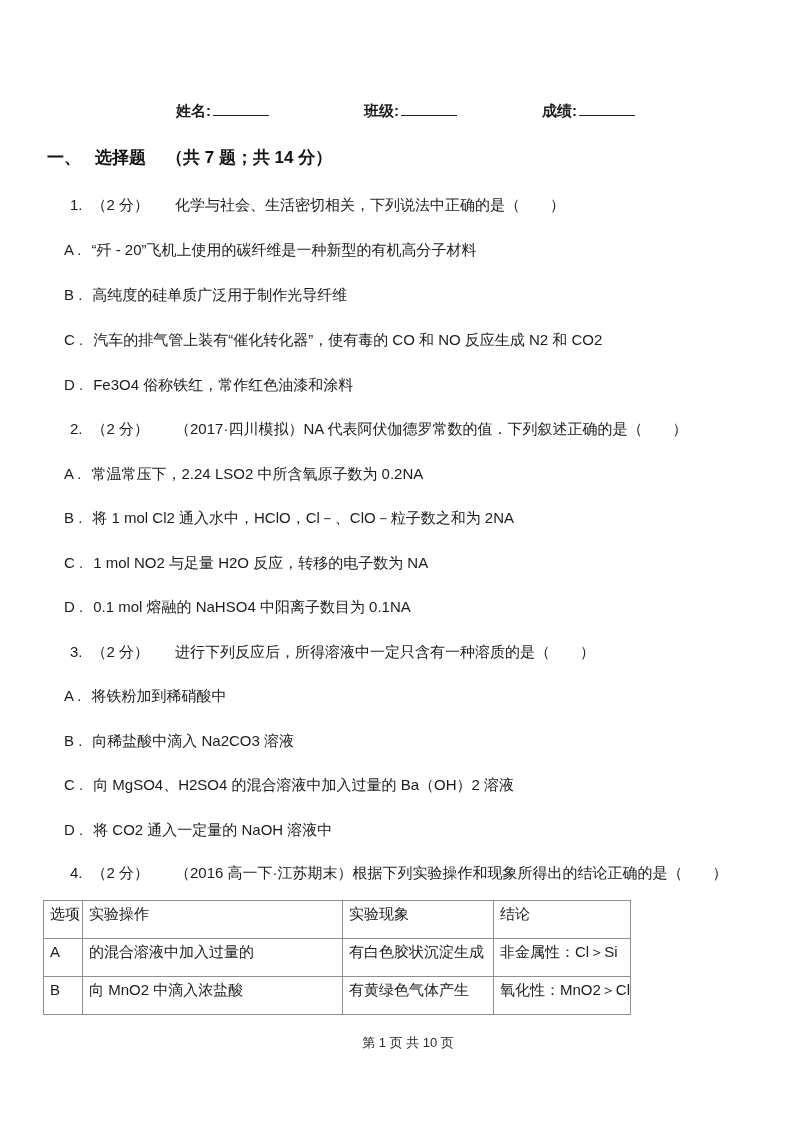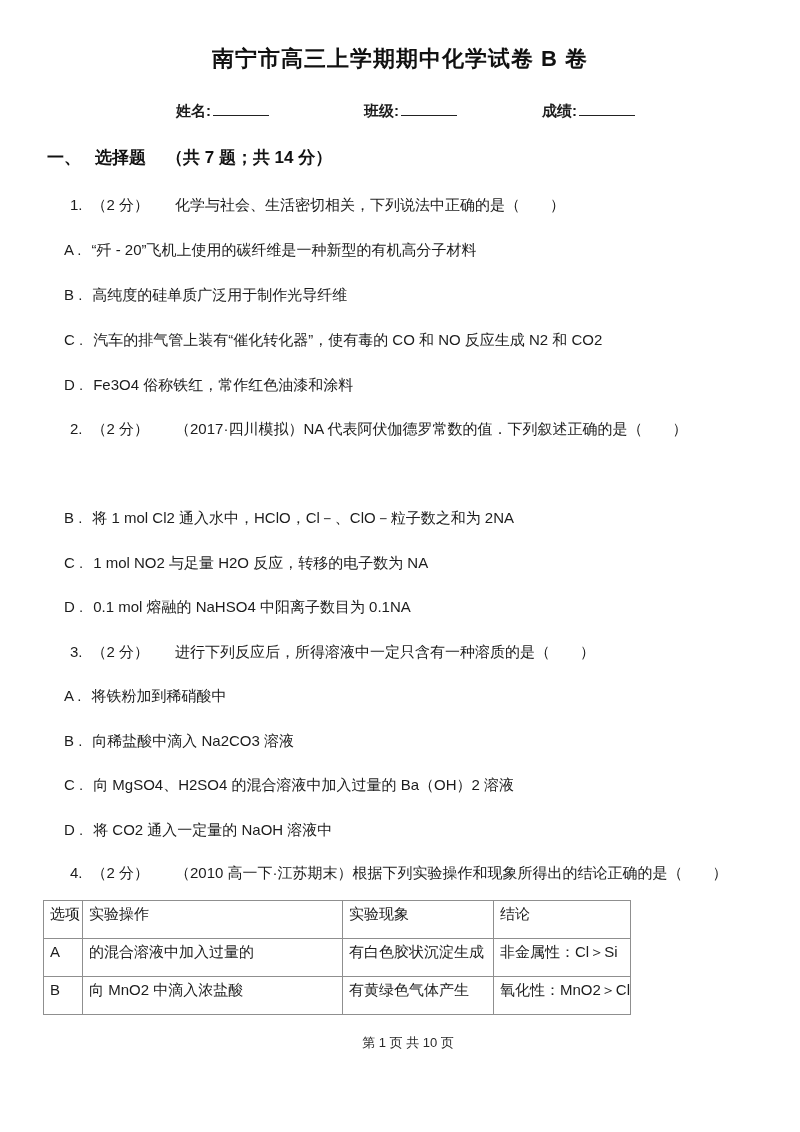--- a/index.html
+++ b/index.html
@@ -56,21 +56,20 @@
   .page-footer{
     position:absolute;top:1034px;left:8px;width:800px;
     text-align:center;font-size:13px;color:#2a2a2a;white-space:nowrap;
   }
 </style>
 </head>
 <body>
 
 <div id="page">
 
-  <div class="doc-title">南宁市高三上学期期中化学试卷 B 卷</div>
 
   <div class="field" style="left:176px">
     <span>姓名:</span><span class="blank"></span>
   </div>
   <div class="field" style="left:364px">
     <span>班级:</span><span class="blank"></span>
   </div>
   <div class="field" style="left:542px">
     <span>成绩:</span><span class="blank"></span>
   </div>
@@ -91,20 +90,23 @@
   <div class="line opt" style="top:330px">
     <span class="o-label">C .</span><span>汽车的排气管上装有“催化转化器”，使有毒的 CO 和 NO 反应生成 N2 和 CO2</span>
   </div>
   <div class="line opt" style="top:375px">
     <span class="o-label">D .</span><span>Fe3O4 俗称铁红，常作红色油漆和涂料</span>
   </div>
 
   <div class="line stem" style="top:419px">
     <span class="q-num">2.</span><span class="q-score">（2 分）</span><span>（2017·四川模拟）NA 代表阿伏伽德罗常数的值．下列叙述正确的是（　　）</span>
   </div>
+  <div class="line opt" style="top:464px">
+    <span class="o-label">A .</span><span>常温常压下，2.24 LSO2 中所含氧原子数为 0.2NA</span>
+  </div>
   <div class="line opt" style="top:508px">
     <span class="o-label">B .</span><span>将 1 mol Cl2 通入水中，HClO，Cl－、ClO－粒子数之和为 2NA</span>
   </div>
   <div class="line opt" style="top:553px">
     <span class="o-label">C .</span><span>1 mol NO2 与足量 H2O 反应，转移的电子数为 NA</span>
   </div>
   <div class="line opt" style="top:597px">
     <span class="o-label">D .</span><span>0.1 mol 熔融的 NaHSO4 中阳离子数目为 0.1NA</span>
   </div>
 
@@ -118,21 +120,21 @@
     <span class="o-label">B .</span><span>向稀盐酸中滴入 Na2CO3 溶液</span>
   </div>
   <div class="line opt" style="top:775px">
     <span class="o-label">C .</span><span>向 MgSO4、H2SO4 的混合溶液中加入过量的 Ba（OH）2 溶液</span>
   </div>
   <div class="line opt" style="top:820px">
     <span class="o-label">D .</span><span>将 CO2 通入一定量的 NaOH 溶液中</span>
   </div>
 
   <div class="line stem" style="top:863px">
-    <span class="q-num">4.</span><span class="q-score">（2 分）</span><span>（2010 高一下·江苏期末）根据下列实验操作和现象所得出的结论正确的是（　　）</span>
+    <span class="q-num">4.</span><span class="q-score">（2 分）</span><span>（2016 高一下·江苏期末）根据下列实验操作和现象所得出的结论正确的是（　　）</span>
   </div>
 
   <table class="exam-table">
     <colgroup>
       <col style="width:39px">
         <col style="width:260px">
         <col style="width:151px">
         <col style="width:137px">
     </colgroup>
     <tbody>

